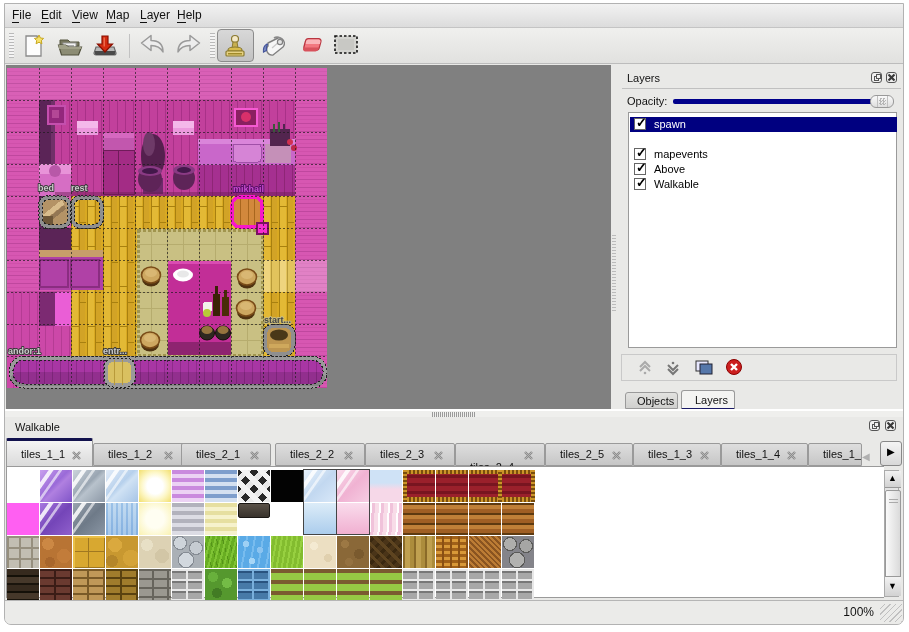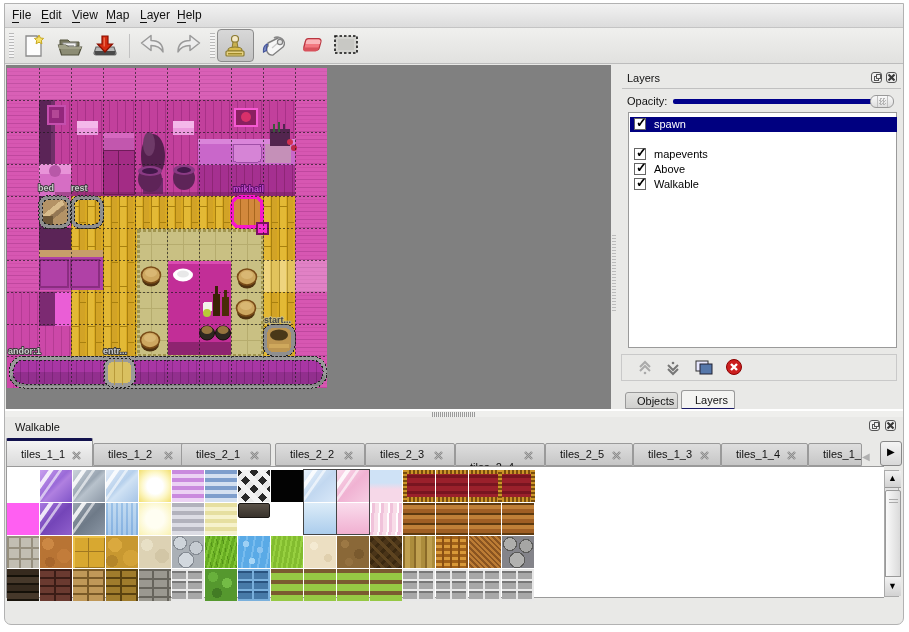--- a/index.html
+++ b/index.html
@@ -519,13 +519,17 @@
           <span style="position:absolute;left:3px;top:2px;font-size:9px;color:#000">▲</span>
         </div>
       <div style="position:absolute;left:0px;top:19px;width:16px;height:88px;background:linear-gradient(90deg,#fafafa,#dadada);border:1px solid #999;border-radius:2px">
         <div style="position:absolute;left:3px;top:8px;width:9px;height:6px;background:repeating-linear-gradient(#aaa 0 1px, transparent 1px 3px)"></div>
       </div>
       <div style="position:absolute;left:0px;bottom:0px;width:16px;height:20px;background:linear-gradient(#f2f2f2,#d2d2d2);border-top:1px solid #999">
           <span style="position:absolute;left:3px;top:4px;font-size:9px;color:#000">▼</span>
         </div>
     </div>
   </div>
+  <div id="status">
+      <span class="pct">100%</span>
+      <div class="grip"></div>
+    </div>
 </div>
 
 </body></html>

